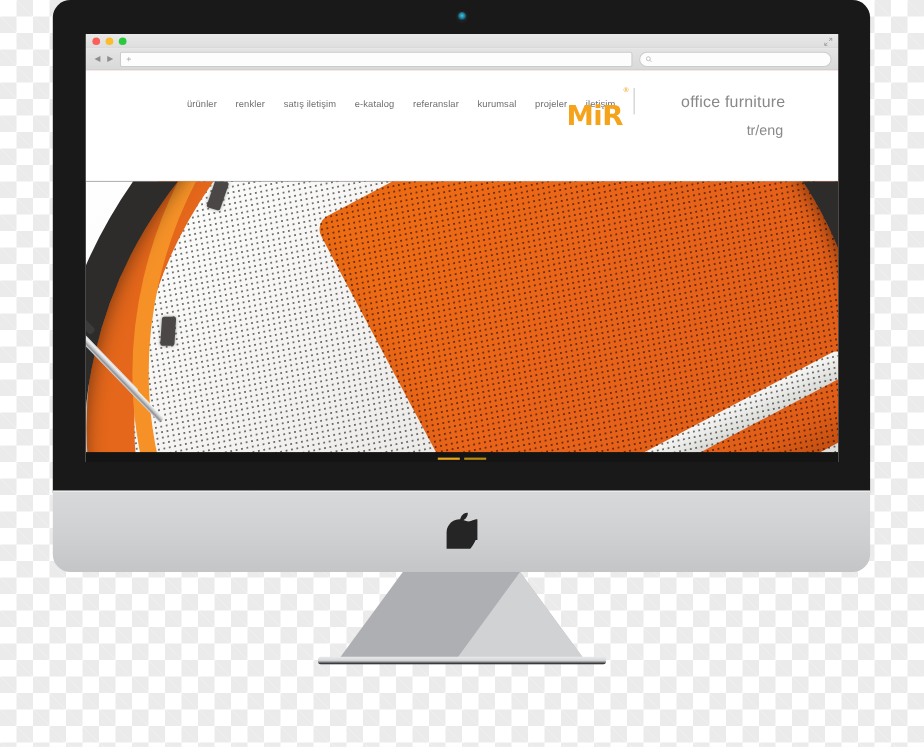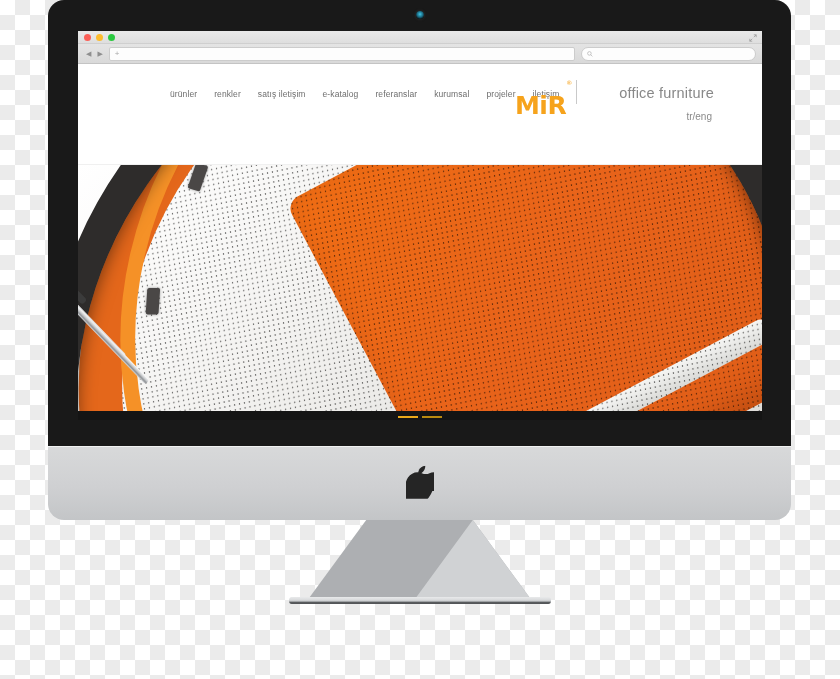--- a/index.html
+++ b/index.html
@@ -266,21 +266,21 @@
   .logo-words {
     font-size: 14.5px;
     color: #888888;
     line-height: 1;
     position: relative;
     top: 8px;
     letter-spacing: 0.2px;
     margin-left: 36px;
   }
   .lang {
-    font-size: 10px;
+    font-size: 13px;
     color: #8a8a8a;
     margin-top: 8px;
     padding-right: 2px;
     cursor: pointer;
   }
 
   
   .hero {
     position: relative;
     height: 256px;

